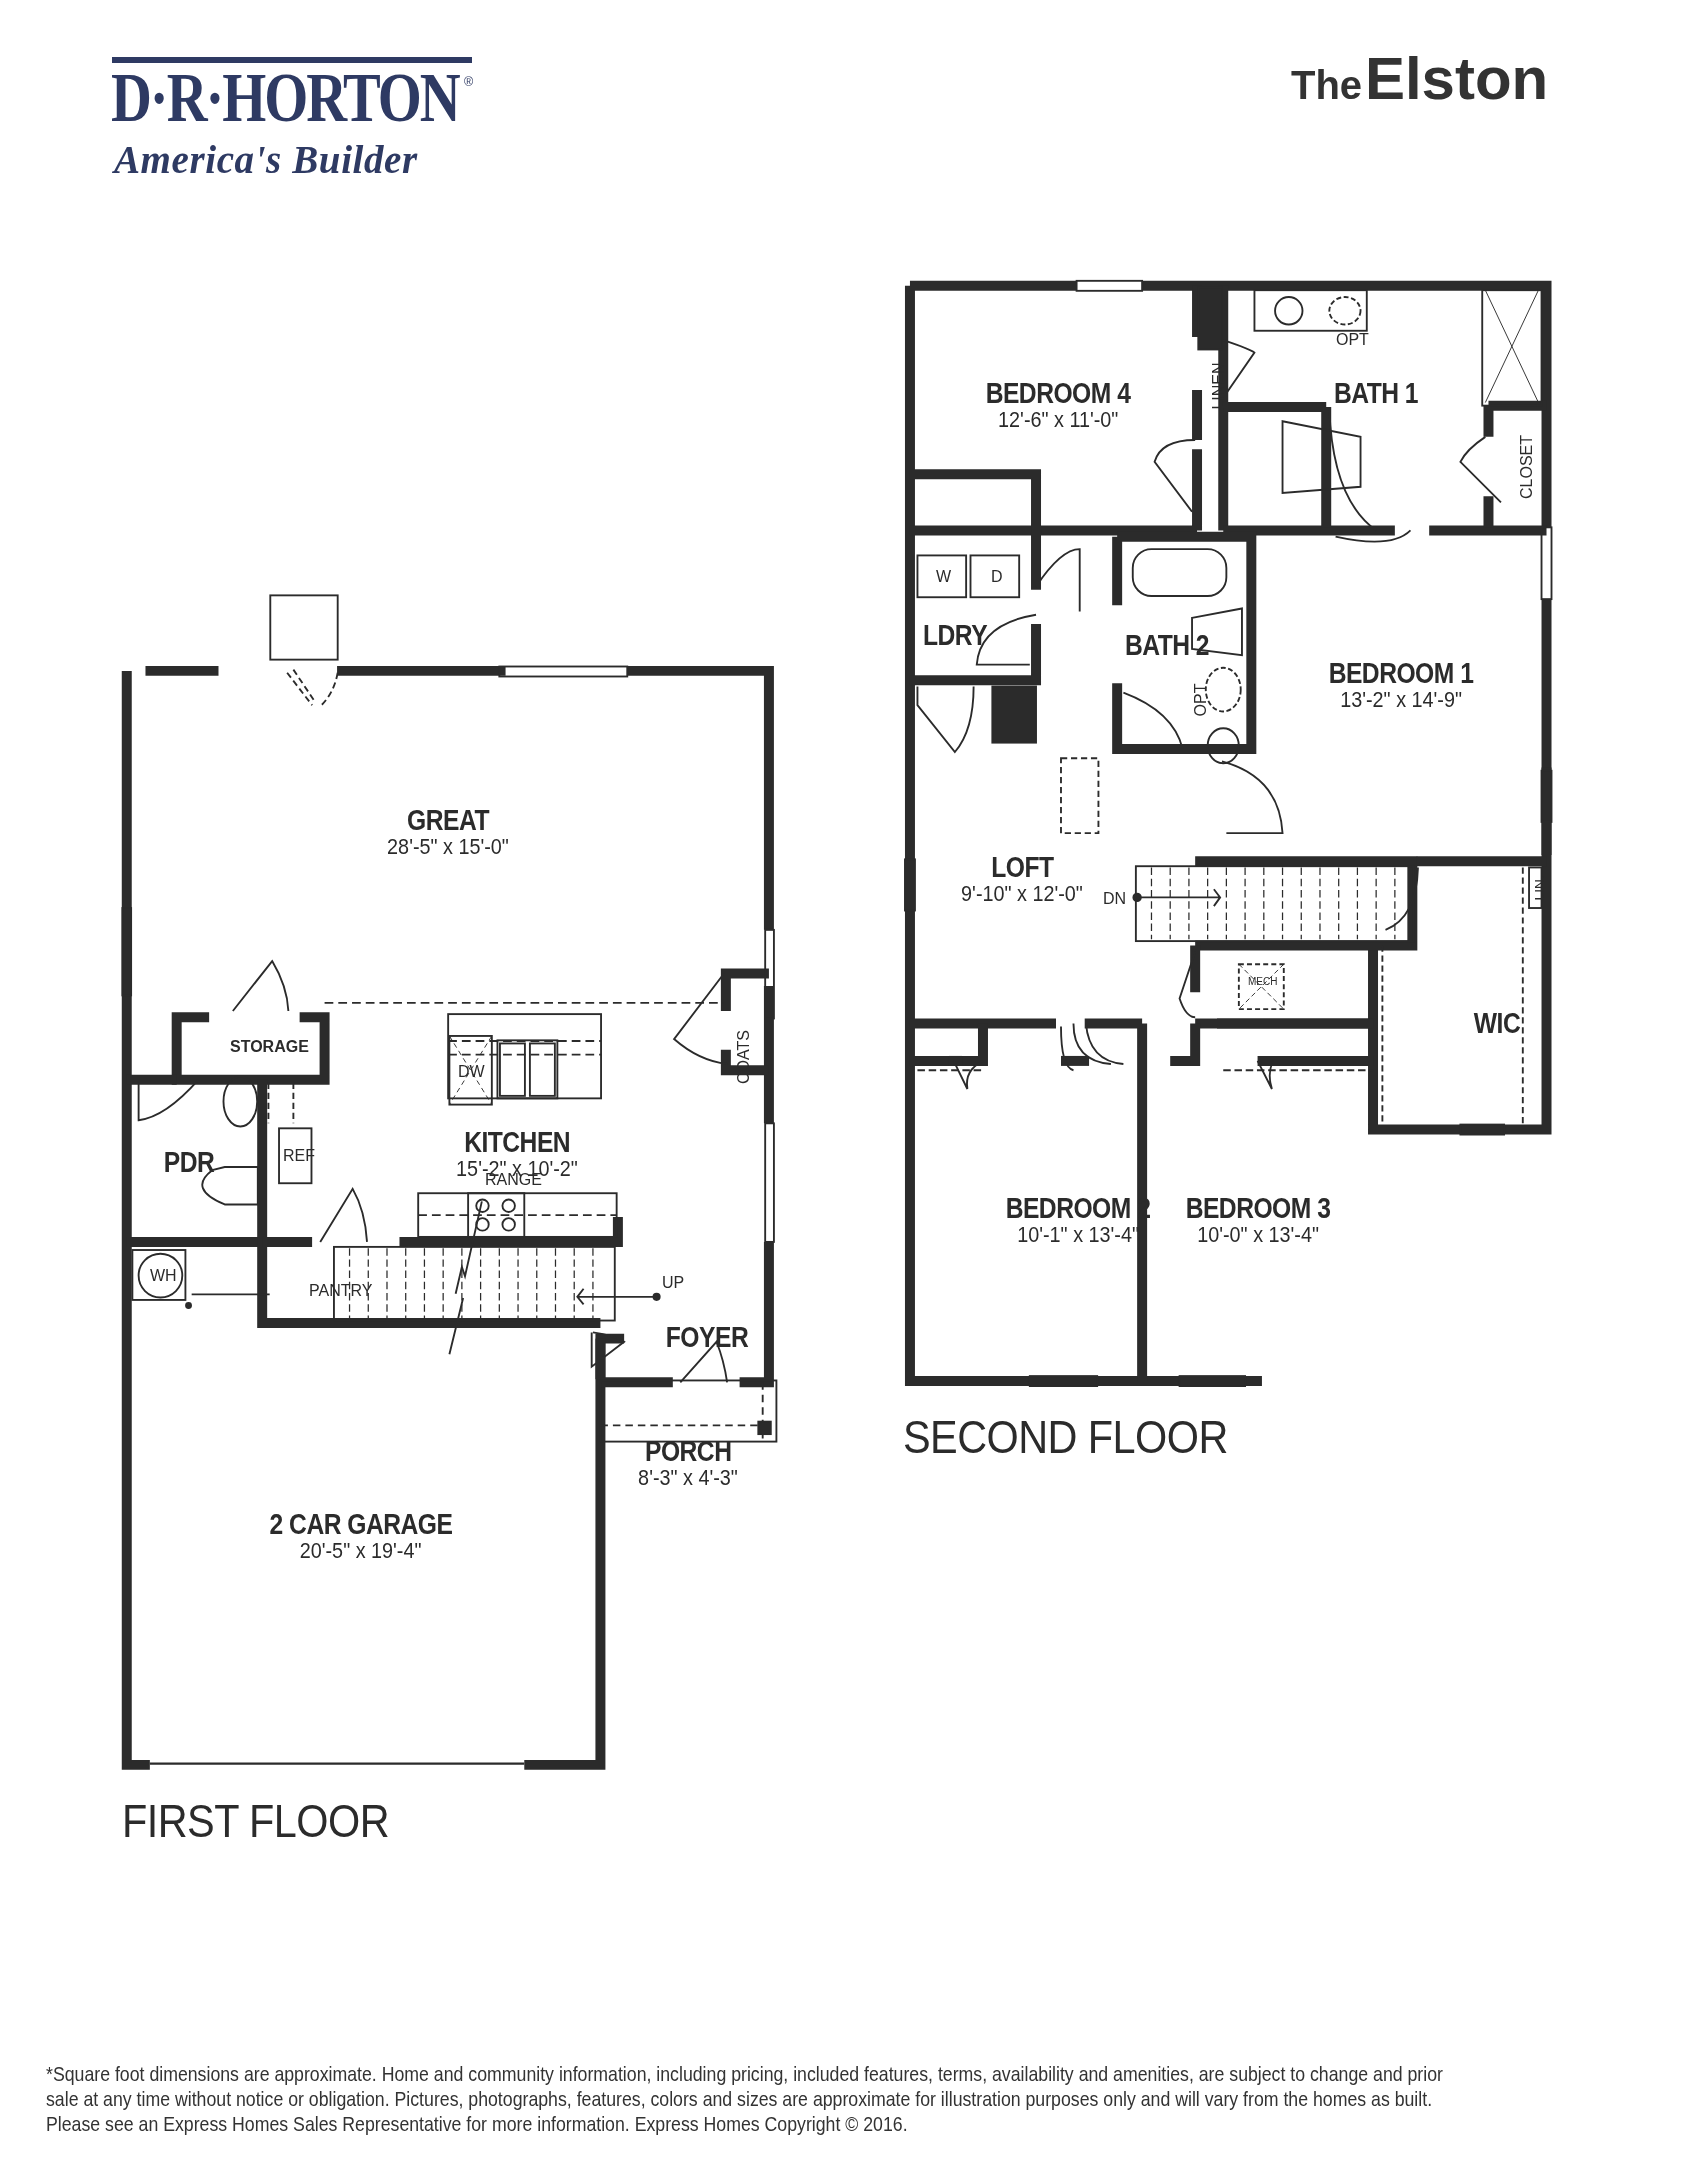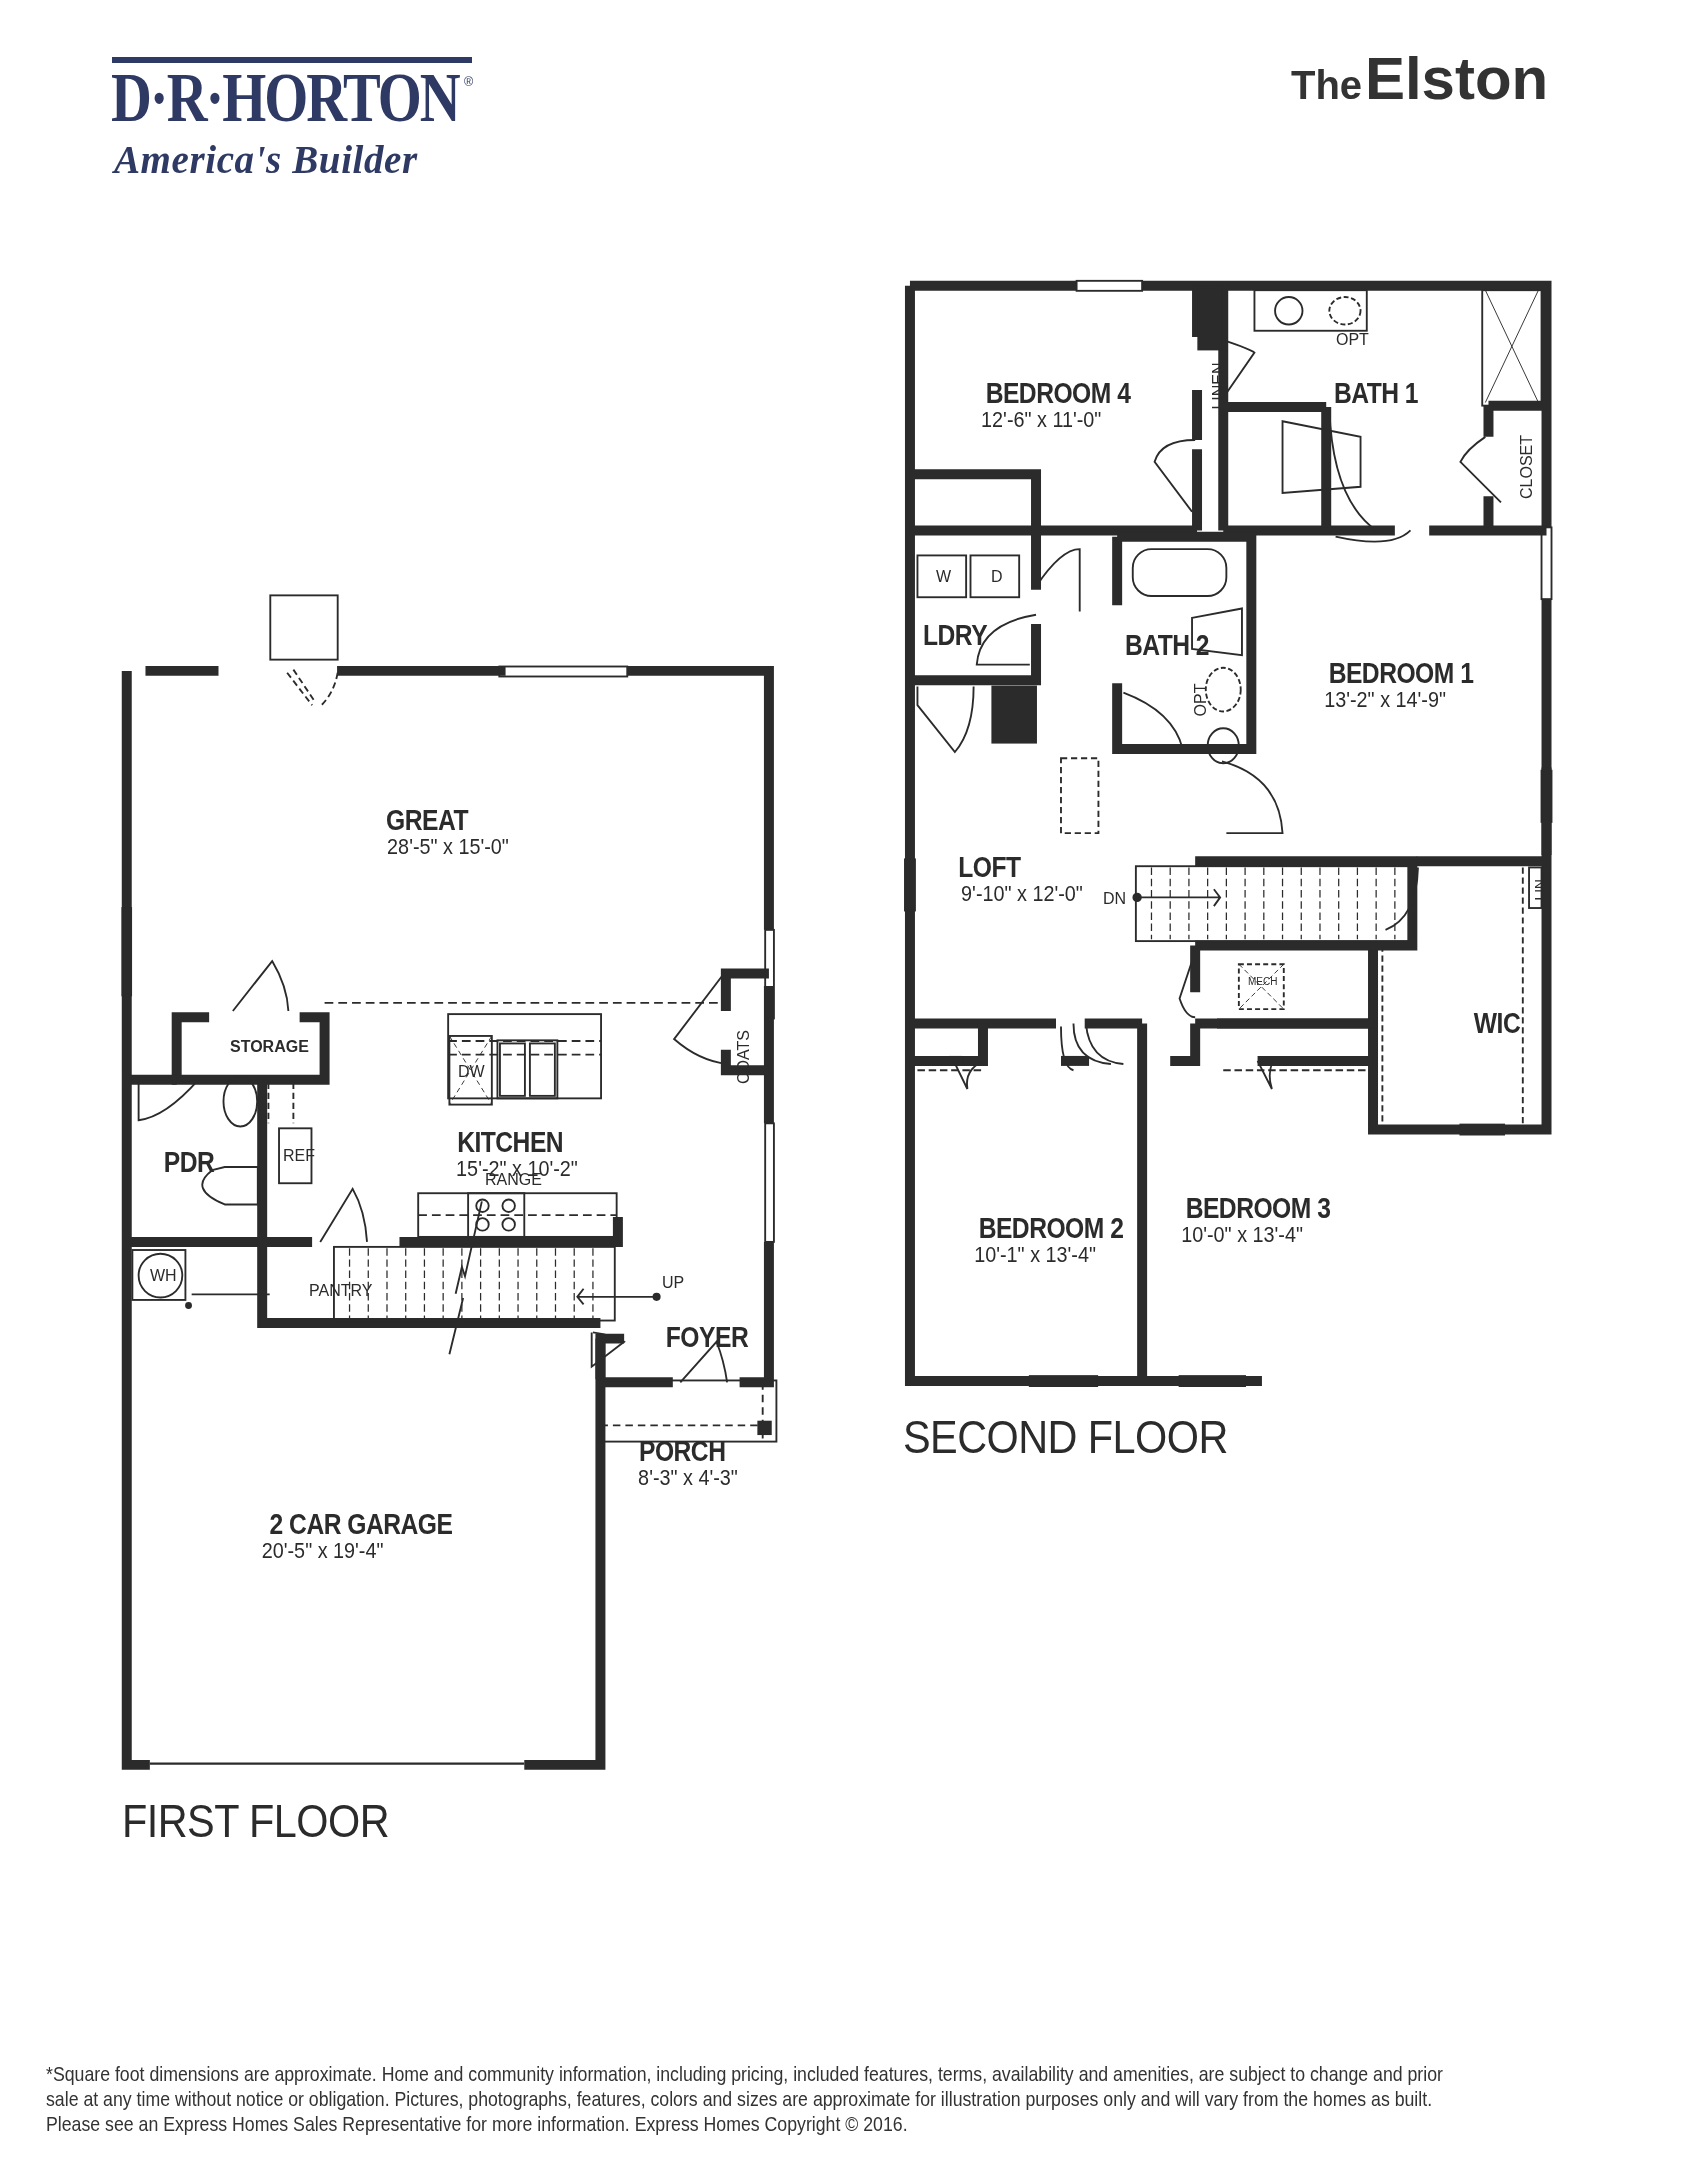--- a/index.html
+++ b/index.html
@@ -8,21 +8,21 @@
   .logo-rule { position:absolute; left:112px; top:57px; width:360px; height:5.6px; background:#2e3a63; }
   .logo-main { position:absolute; left:111px; top:64px; font-family:"Liberation Serif", serif; font-weight:bold;
                font-size:69px; letter-spacing:-2.5px; color:#2e3a63; transform:scaleX(0.82); transform-origin:left top; line-height:1; }
   .logo-reg { position:absolute; left:464px; top:75px; font-size:12.5px; color:#2e3a63; }
   .logo-tag { position:absolute; left:114px; top:137px; font-family:"Liberation Serif", serif; font-style:italic; font-weight:bold;
               font-size:39px; color:#2e3a63; letter-spacing:0.6px; }
   .title { position:absolute; left:1291px; top:49px; color:#333; font-weight:bold; line-height:1; white-space:nowrap; }
   .title .the { font-size:40px; }
   .title .name { font-size:60px; }
   svg.plan { position:absolute; left:0; top:0; }
-  .room { position:absolute; transform:translateX(-50%); line-height:1.05; white-space:nowrap;text-decoration:underline; }
+  .room { position:absolute; text-align:center; transform:translateX(-50%); line-height:1.05; white-space:nowrap;text-decoration:underline; }
   .room .rn { font-size:29px; font-weight:bold; letter-spacing:-0.6px; transform:scaleX(0.85); display:inline-block; }
   .room .rd { font-size:22.5px; transform:scaleX(0.88); display:inline-block; }
   .lbl { position:absolute; font-size:16px; white-space:nowrap; line-height:1; }
   .vlbl { position:absolute; font-size:16px; white-space:nowrap; transform:rotate(-90deg); transform-origin:center; line-height:1; }
   .floor { position:absolute; font-size:46px; letter-spacing:-0.6px; transform:scaleX(0.9); transform-origin:left top; white-space:nowrap; line-height:1; }
   .disclaimer { position:absolute; left:46px; top:2061px; width:1598px; font-size:20.6px; line-height:25px; color:#333;
                 transform:scaleX(0.86); transform-origin:left top; width:1860px; }
 </style>
 </head>
 <body>
@@ -277,21 +277,21 @@
   <div class="rn">BEDROOM 1</div><br>
   <div class="rd">13'-2" x 14'-9"</div>
 </div>
 <div class="room" style="left:1022px; top:852px;">
   <div class="rn">LOFT</div><br>
   <div class="rd">9'-10" x 12'-0"</div>
 </div>
 <div class="room" style="left:1497px; top:1008px;">
   <div class="rn">WIC</div>
 </div>
-<div class="room" style="left:1051px; top:1193px;margin-top:20px;">
+<div class="room" style="left:1078px; top:1193px;">
   <div class="rn">BEDROOM 2</div><br>
   <div class="rd">10'-1" x 13'-4"</div>
 </div>
 <div class="room" style="left:1258px; top:1193px;">
   <div class="rn">BEDROOM 3</div><br>
   <div class="rd">10'-0" x 13'-4"</div>
 </div>
 <div class="vlbl" style="left:1195px; top:378px;">LINEN</div>
 <div class="vlbl" style="left:1495px; top:459px;">CLOSET</div>
 <div class="lbl" style="left:1336px; top:332px;">OPT</div>

